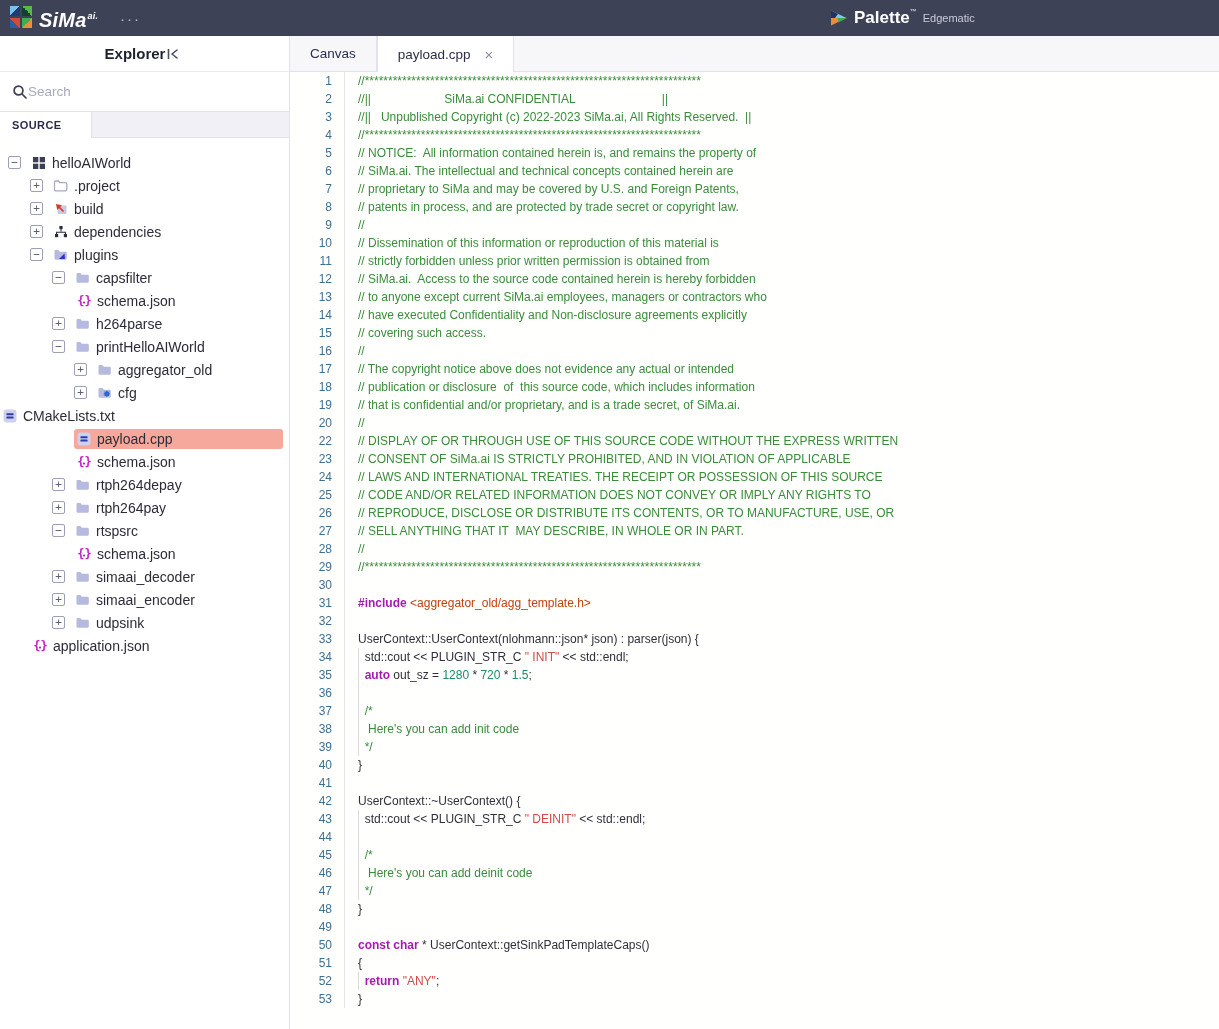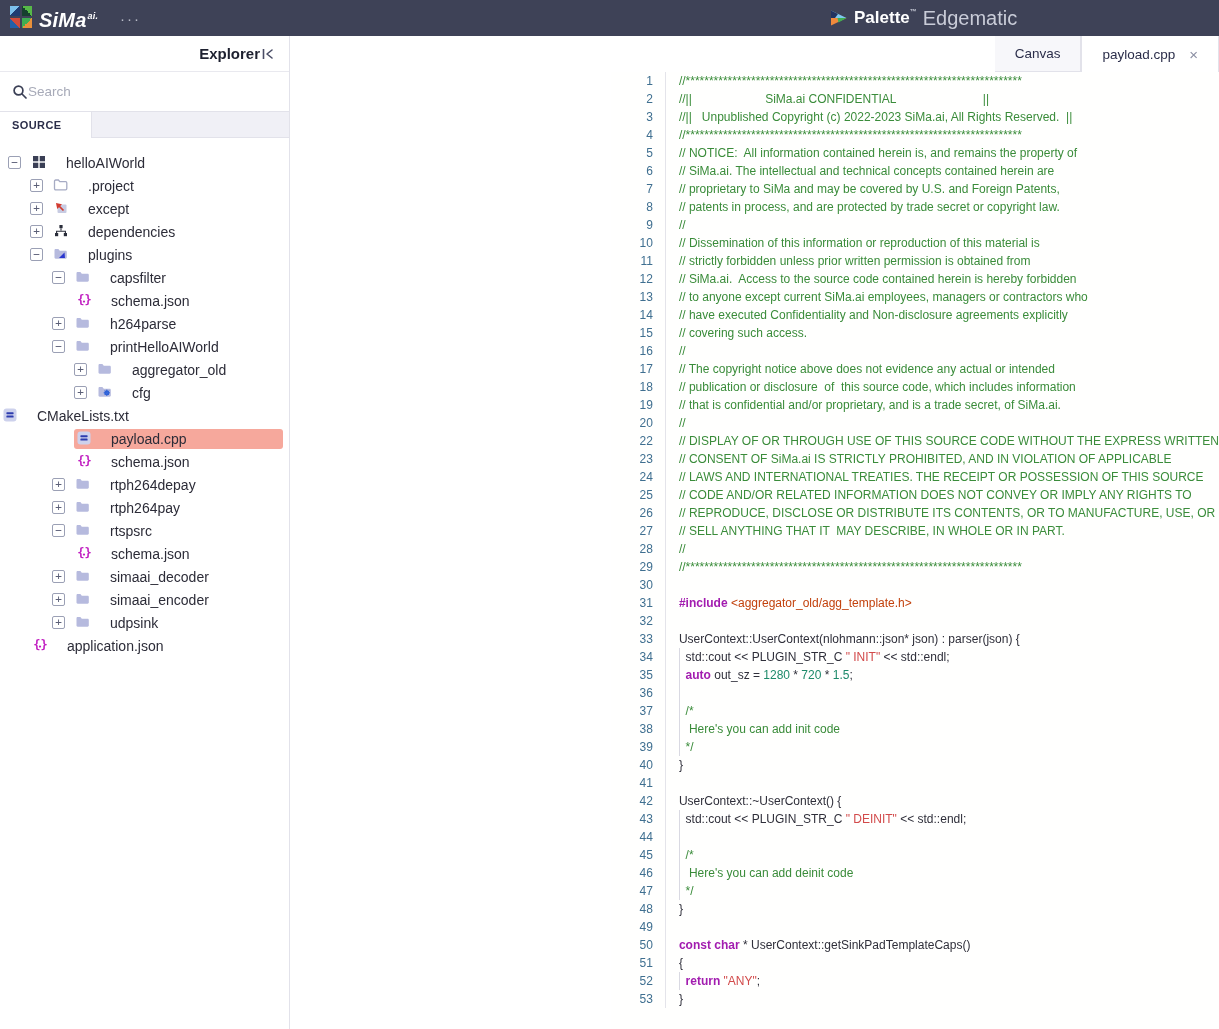--- a/index.html
+++ b/index.html
@@ -14,46 +14,46 @@
   .sima-grid i:nth-child(1){ background: linear-gradient(135deg,#7cc0ec 50%,#1f3c72 50%); }
   .sima-grid i:nth-child(2){ background: linear-gradient(225deg,#57b948 50%,#16402e 50%); }
   .sima-grid i:nth-child(3){ background: linear-gradient(45deg,#2460a8 50%,#d14b3c 50%); }
   .sima-grid i:nth-child(4){ background: linear-gradient(315deg,#e8903a 50%,#3fae52 50%); }
   .brand-text { color: #fff; font-size: 20px; font-weight: 700; letter-spacing: .2px; line-height: 22px; font-style: italic; }
   .brand-sup { color: #fff; font-size: 9px; font-weight: 700; vertical-align: super; margin-left: 1px; }
   .hdr-dots { color: #b9bcc8; font-size: 15px; letter-spacing: 2px; margin-left: 22px; cursor: pointer; }
   .product { position: absolute; left: 828px; top: 0; height: 36px; display: flex; align-items: center; gap: 6px; }
   .product-name { color: #fff; font-size: 17px; font-weight: 700; }
   .product-mark { color: #c7cad6; font-size: 7px; vertical-align: top; }
-  .product-suffix { color: #c9ccd8; font-size: 20px; font-weight: 400; }
+  .product-suffix { color: #c9ccd8; font-size: 11px; font-weight: 400; }
 
   
   .main { display: flex; height: 993px; }
 
   
   .sidebar { width: 290px; background: #fff; border-right: 1px solid #e2e2ea; display: flex; flex-direction: column; }
-  .explorer-header { height: 36px; display: flex; align-items: center; justify-content: flex-end; padding: 0 14px 0 10px; border-bottom: 1px solid #e9e9ef; }
+  .explorer-header { height: 36px; display: flex; align-items: center; justify-content: center; padding: 0 14px 0 10px; border-bottom: 1px solid #e9e9ef; }
   .explorer-title { font-size: 15px; font-weight: 700; color: #1e2130; }
   .collapse-btn { cursor: pointer; display: flex; align-items: center; }
   .search-row { height: 40px; display: flex; align-items: center; padding: 0 12px; border-bottom: 1px solid #e2e2ea; }
   .search-row input { border: none; outline: none; font-size: 13.5px; color: #2c2c38; flex: 1; font-family: "Liberation Sans", sans-serif; }
   .search-row input::placeholder { color: #a7aab8; }
   .source-row { height: 26px; display: flex; background: #f0f0f6; border-bottom: 1px solid #e2e2ea; }
   .source-tab { width: 92px; background: #fff; border-right: 1px solid #e2e2ea; margin-bottom: -1px; display: flex; align-items: center; padding-left: 12px; font-size: 11px; font-weight: 700; color: #2b2e4a; letter-spacing: .4px; cursor: pointer; }
   .tree { flex: 1; overflow: hidden; padding-top: 13px; }
   .tree-row { height: 23px; display: flex; align-items: center; font-size: 14px; color: #2c2c38; cursor: pointer; }
   .expander { width: 13px; height: 13px; border: 1px solid #9ba0b5; border-radius: 2px; background: #fff; color: #5b5f77; font-size: 11px; line-height: 11px; text-align: center; flex: 0 0 13px; margin-right: 8px; font-family: "DejaVu Sans Mono", monospace; }
-  .rowbody { display: flex; align-items: flex-start; gap: 20px; flex: 1; margin-right: 6px; border-radius: 3px; padding: 2px 2px; min-width: 0; }
+  .rowbody { display: flex; align-items: flex-end; gap: 6px; flex: 1; margin-right: 6px; border-radius: 3px; padding: 2px 2px; min-width: 0; }
   .rowbody.sel { background: #f6a89c; }
   .ticon { width: 15px; height: 15px; display: inline-flex; align-items: center; justify-content: center; flex: 0 0 15px; }
   .ticon svg { display: block; }
   .tlabel { white-space: nowrap; }
 
   
-  .editor { flex: 1; display: flex; flex-direction: column; min-width: 0; align-items: flex-end; }
+  .editor { flex: 1; display: flex; flex-direction: column; min-width: 0; }
   .tabbar { height: 36px; background: #f7f7fa; border-bottom: 1px solid #e2e2ea; display: flex; }
   .tab { display: flex; align-items: center; justify-content: center; gap: 14px; font-size: 13.5px; color: #2b2e4a; cursor: pointer; padding: 0 20px; border-right: 1px solid #e2e2ea; }
   .tab.active { background: #fff; margin-bottom: -1px; border-left: 1px solid #e2e2ea; }
   .tab-close { color: #8b8fa3; font-size: 15px; cursor: pointer; line-height: 1; }
   .editor-body { flex: 1; overflow: hidden; background: #fffffe; }
   .code-row { display: flex; height: 18px; }
   .ln { width: 55px; flex: 0 0 55px; text-align: right; padding-right: 12px; font-size: 12px; line-height: 18px; color: #3f6f90; border-right: 1px solid #e4e4ea; user-select: none; }
   .ct { position: relative; padding-left: 13px; white-space: pre; font-size: 12px; line-height: 18px; color: #2f2f3a; flex: 1; }
   .ct.guide::before { content: ""; position: absolute; left: 13px; top: 0; bottom: 0; border-left: 1px solid #d9d9e2; }
   .tk-c { color: #3a8c3a; }
@@ -139,21 +139,21 @@
         <div class="tree-row" style="padding-left: 30px;">
           <span class="expander">+</span>
           <span class="rowbody">
             <span class="ticon">
               <svg width="14" height="14" viewBox="0 0 14 14">
                 <rect x="3.5" y="3.5" width="9" height="8.5" rx="1" fill="#c7cbe2"></rect>
                 <path d="M9.5 9.5 L3.5 3.5" stroke="#d23b2f" stroke-width="1.7"></path>
                 <polygon points="2,2 8,3.2 3.2,8" fill="#d23b2f"></polygon>
               </svg>
             </span>
-            <span class="tlabel">except</span>
+            <span class="tlabel">build</span>
           </span>
         </div>
         <div class="tree-row" style="padding-left: 30px;">
           <span class="expander">+</span>
           <span class="rowbody">
             <span class="ticon">
               <svg width="14" height="14" viewBox="0 0 14 14">
                 <rect x="5.4" y="1" width="3.2" height="3.2" fill="#2a2d3a"></rect>
                 <rect x="1" y="9" width="3.2" height="3.2" fill="#2a2d3a"></rect>
                 <rect x="9.8" y="9" width="3.2" height="3.2" fill="#2a2d3a"></rect>

